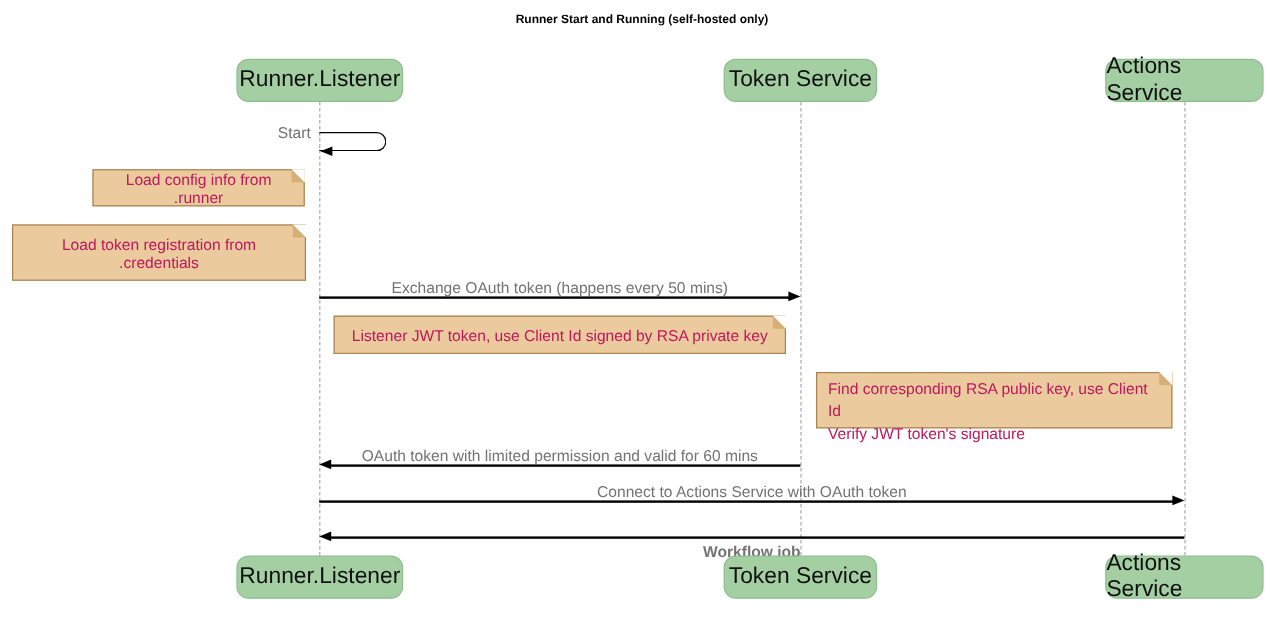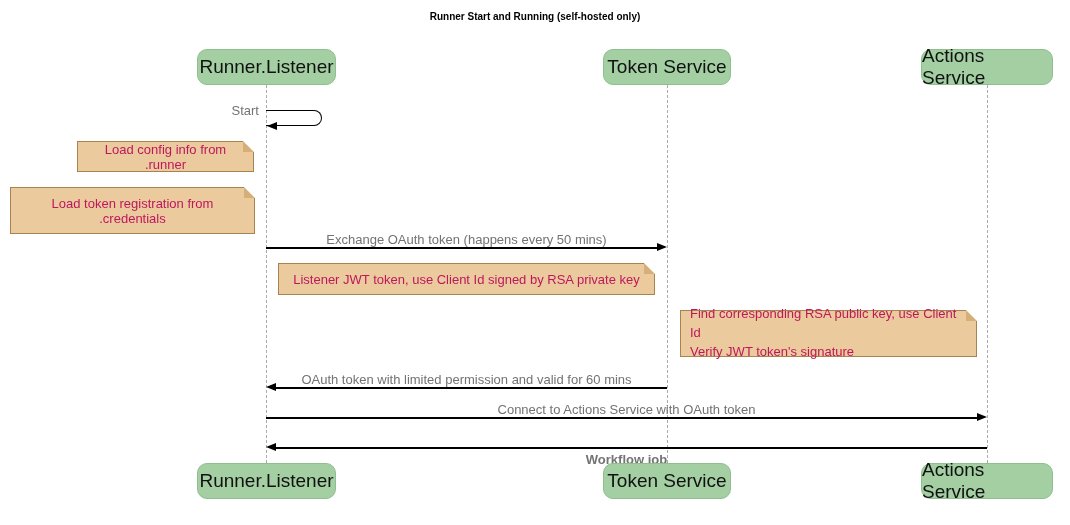--- a/index.html
+++ b/index.html
@@ -102,21 +102,21 @@
     top: -1px;
     right: -1px;
     width: 0; height: 0;
     border-style: solid;
     border-width: 0 11px 11px 0;
     border-color: #ffffff #ffffff #D5AE78 #D5AE78;
   }
   .note.multiline {
     flex-direction: column;
     align-items: flex-start;
-    justify-content: center;
+    justify-content: flex-start;
     text-align: left;
     line-height: 1.45;
     padding: 4px 9px;
   }
 </style>
 </head>
 <body>
 
 <div id="diagram">
 

